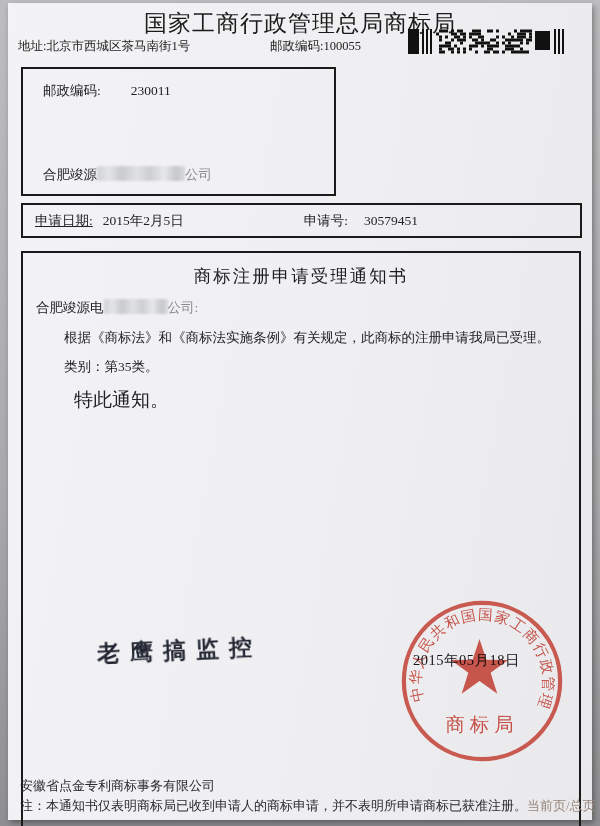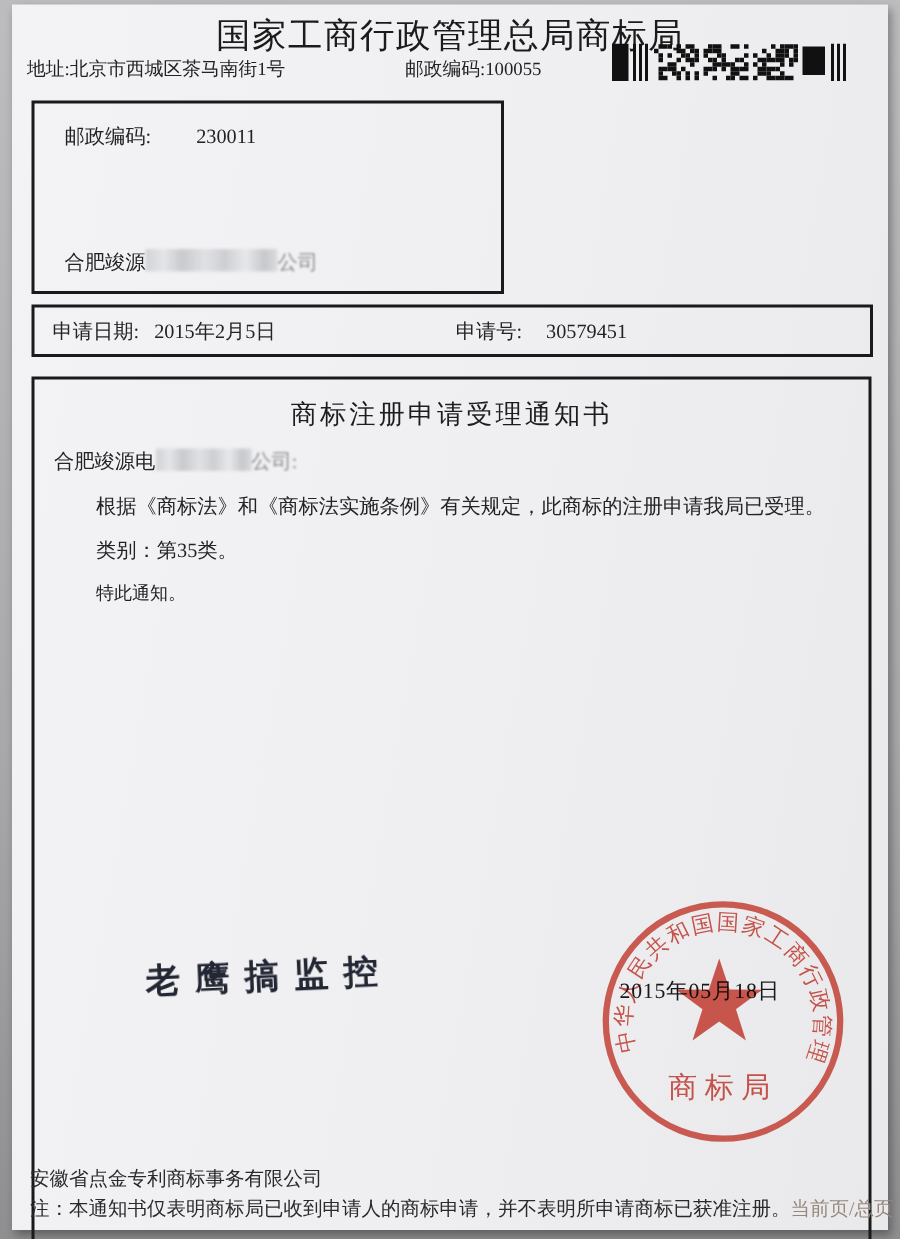--- a/index.html
+++ b/index.html
@@ -23,30 +23,30 @@
   .rline { position:absolute; left:20px; white-space:nowrap;text-align:right; }
   .rline1 { top:13px; } .rline2 { top:53px; } .rline3 { top:97px; }
   .pc-value { margin-left:30px; }
 
   .docnum-box { left:336px; top:62px; width:238px; height:125px; color:#232325; }
   .docnum-label { position:absolute; left:22px; top:22px; font-size:13.5px; }
   .docnum-value { position:absolute; left:46px; top:62px; font-size:15px; letter-spacing:.5px; }
 
   .app-row { left:13px; top:200px; width:561px; height:35px; display:flex; align-items:center;
              font-size:13.5px; color:#232325; }
-  .app-date-label { margin-left:12px; } .app-date-value { margin-left:10px; }
+  .app-date-label { margin-left:12px;text-decoration:underline; } .app-date-value { margin-left:10px; }
   .app-num-label { margin-left:120px; } .app-num-value { margin-left:16px; }
 
   .main-box { left:13px; top:248px; width:560px; height:620px; color:#232325; }
   .notice-title { position:absolute; top:11px; left:0; width:100%; text-align:center;
                   font-size:17.5px; letter-spacing:2px; color:#1d1d1f; }
   .greeting { position:absolute; left:13px; top:46px; font-size:13.5px; white-space:nowrap; }
   .para { position:absolute; left:41px; top:76px; font-size:13.5px; white-space:nowrap; }
   .cat-line { position:absolute; left:41px; top:105px; font-size:13.5px; }
-  .close-line { position:absolute; left:41px; top:134px; font-size:12px; }
+  .close-line { position:absolute; left:51px; top:134px; font-size:19px; }
 
   .redact { display:inline-block; vertical-align:-2px; height:15px; border-radius:1px;
     background:linear-gradient(90deg,#cfd0d4 0%,#e3e4e8 14%,#c6c7cb 28%,#dfe0e4 45%,#cbccd0 60%,#e6e7eb 76%,#c4c5c8 90%,#d8d9dd 100%);
     filter:blur(1.2px); opacity:.92; }
   .w170 { width:170px; } .w88 { width:88px; } .w64 { width:64px; }
   .faint-suffix { opacity:.5; filter:blur(.6px); }
 
   .watermark { position:absolute; left:74px; top:382px; font-size:23px; font-weight:bold;
                letter-spacing:10px; color:#232733; transform:rotate(-2.5deg);
                filter:blur(.3px); white-space:nowrap; }

